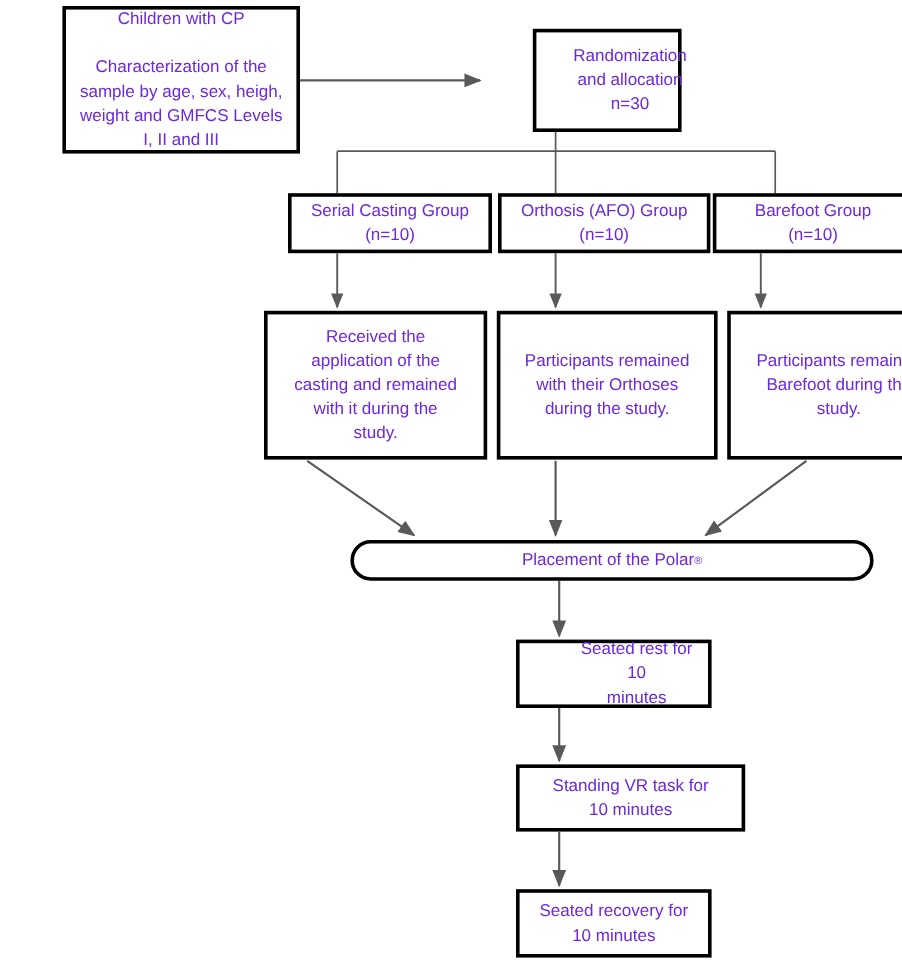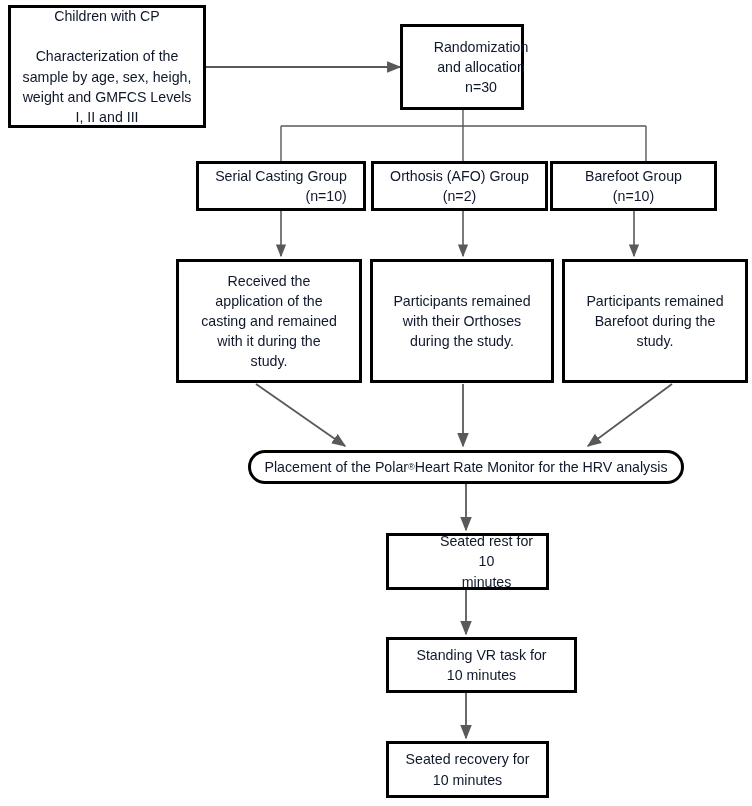--- a/index.html
+++ b/index.html
@@ -20,24 +20,25 @@
     position: absolute;
     box-sizing: border-box;
     border: 3px solid #000000;
     background: #ffffff;
     display: flex;
     align-items: center;
     justify-content: center;
     text-align: center;
     line-height: 1.42;
     font-size: 14.2px;
-    color: #0f172a;
+    color: #6d28d9;
     padding: 2px 6px;
     white-space: pre-line;
     z-index: 2;
+    margin-left: 44px;
   }
   svg.edges {
     position: absolute;
     left: 0;
     top: 0;
     width: 752px;
     height: 806px;
     z-index: 1;
     overflow: visible;
   }
@@ -82,25 +83,25 @@
 
 Characterization of the
 sample by age, sex, heigh,
 weight and GMFCS Levels
 I, II and III</div>
 
   <div class="node" style="left:400px; top:24px; width:124px; height:86px;padding-left:44px;">Randomization
 and allocation
 n=30</div>
 
-  <div class="node" style="left:196px; top:161px; width:170px; height:50px;text-align:right;">Serial Casting Group
+  <div class="node" style="left:196px; top:161px; width:170px; height:50px;">Serial Casting Group
 (n=10)</div>
 
   <div class="node" style="left:371px; top:161px; width:177px; height:50px;">Orthosis (AFO) Group
-(n=2)</div>
+(n=10)</div>
 
   <div class="node" style="left:550px; top:161px; width:167px; height:50px;">Barefoot Group
 (n=10)</div>
 
   <div class="node" style="left:176px; top:259px; width:186px; height:124px;">Received the
 application of the
 casting and remained
 with it during the
 study.</div>
 
@@ -108,21 +109,20 @@
 with their Orthoses
 during the study.</div>
 
   <div class="node" style="left:562px; top:259px; width:186px; height:124px;">Participants remained
 Barefoot during the
 study.</div>
 
   <div class="node" style="left:248px; top:450px; width:436px; height:34px; white-space:nowrap;border-radius:17px;">
     <span>Placement of the Polar</span>
       <span class="sup">®</span>
-      <span> Heart Rate Monitor for the HRV analysis</span>
   </div>
 
   <div class="node" style="left:386px; top:533px; width:163px; height:57px;padding-left:44px;">Seated rest for 10
 minutes</div>
 
   <div class="node" style="left:386px; top:637px; width:191px; height:56px;">Standing VR task for
 10 minutes</div>
 
   <div class="node" style="left:386px; top:741px; width:163px; height:57px;">Seated recovery for
 10 minutes</div>

